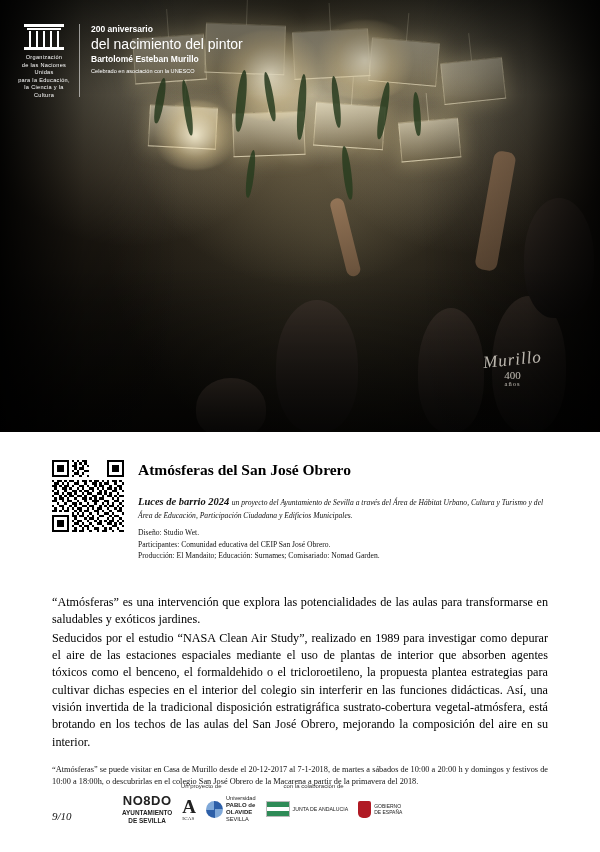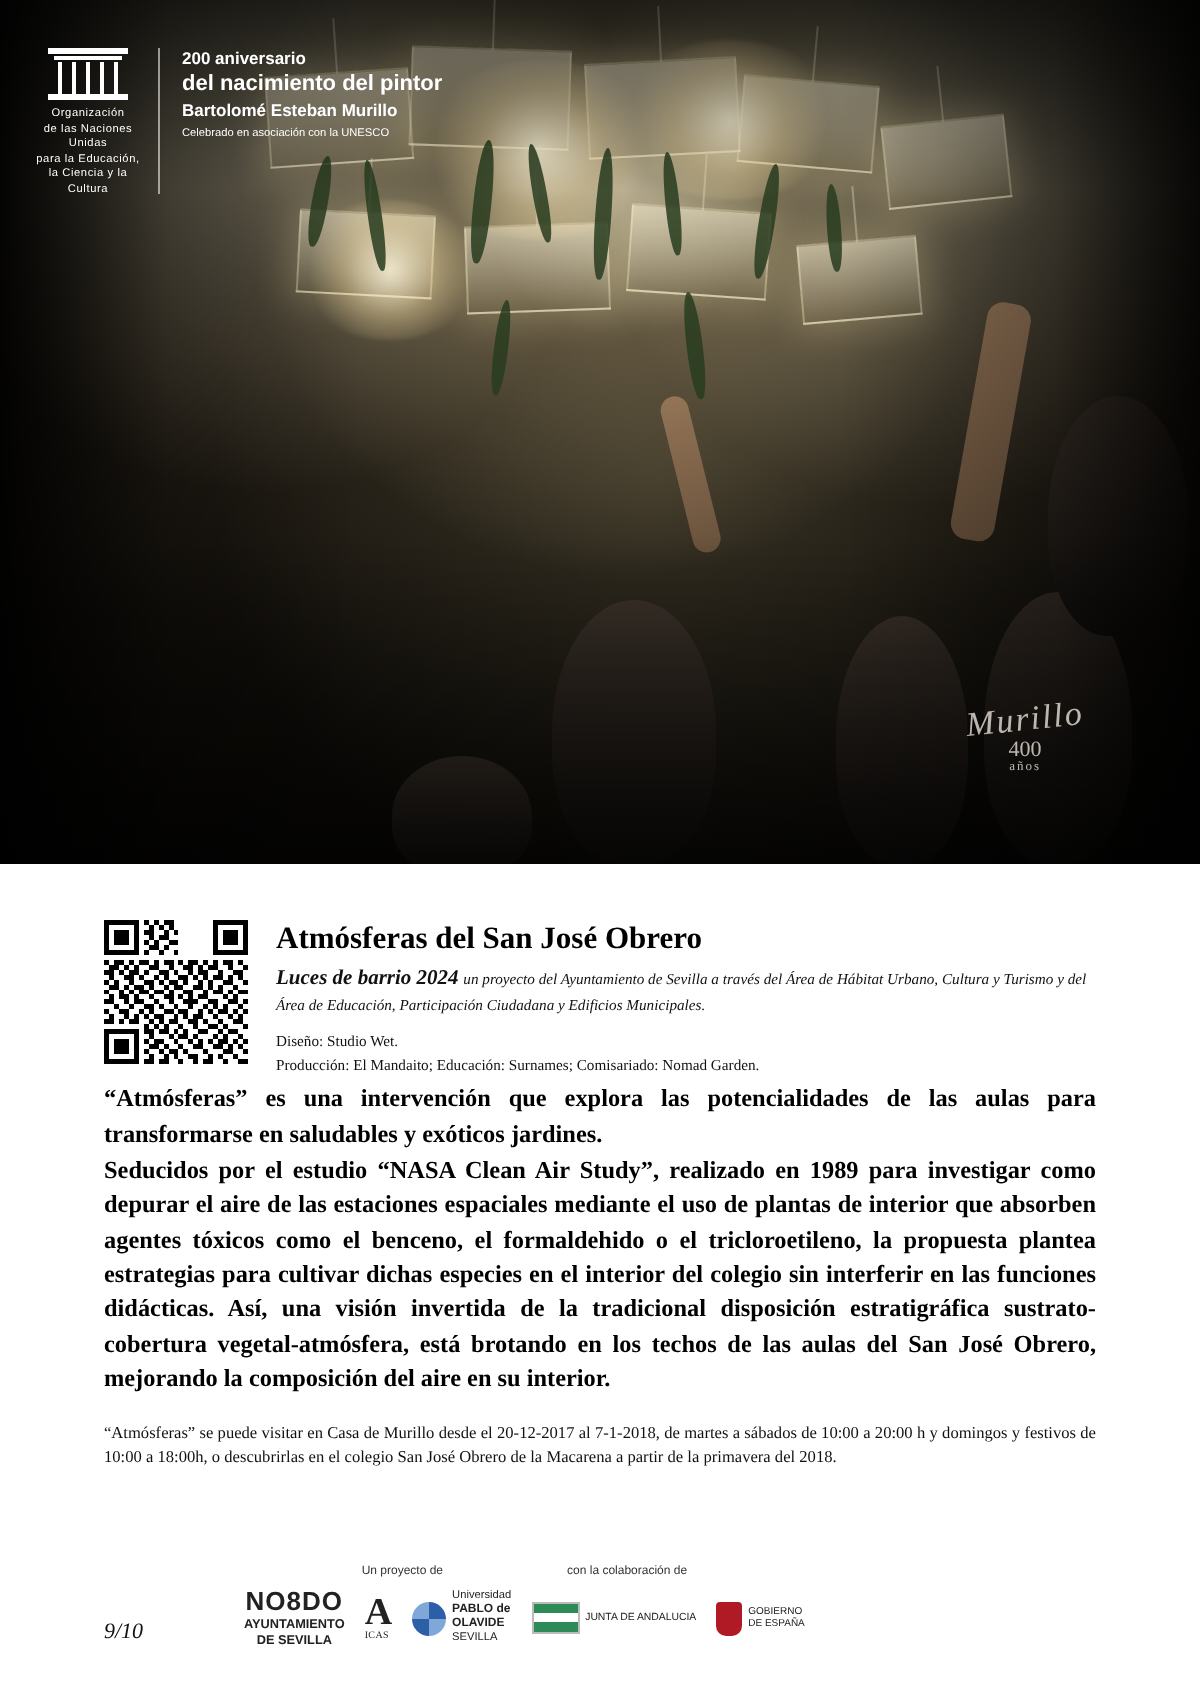--- a/index.html
+++ b/index.html
@@ -153,22 +153,22 @@
     color: #fff;
     font-family: "Liberation Sans", sans-serif;
     padding-top: 2px;
   }
   .unesco-text .l1 {
     font-size: 8.5px;
     font-weight: bold;
     line-height: 1.35;
   }
   .unesco-text .l2 {
-    font-size: 11px;
-    font-weight: bold;
+    font-size: 14px;
+    font-weight: normal;
     line-height: 1.35;
   }
   .unesco-text .l3 {
     font-size: 8.5px;
     font-weight: bold;
     line-height: 1.35;
   }
   .unesco-text .l4 {
     font-size: 5.6px;
     margin-top: 2px;
@@ -223,21 +223,21 @@
     background: #fff;
   }
   .qr svg { display: block; }
 
   .head-text { flex: 1 1 auto; padding-top: 1px; }
   .title {
     font-family: "Liberation Serif", serif;
     font-size: 15.5px;
     font-weight: bold;
     line-height: 1.15;
-    margin: 0 0 4px 0;
+    margin: 0 0 16px 0;
     color: #000;
   }
   .subtitle {
     font-size: 9.5px;
     line-height: 1.35;
     margin: 0 0 5px 0;
     color: #111;
   }
   .subtitle .work {
     font-style: italic;
@@ -248,26 +248,25 @@
     font-size: 7.6px;
     font-style: italic;
   }
   .credits {
     font-size: 7.6px;
     line-height: 1.55;
     color: #111;
   }
 
   .body-text {
-    margin-top: 3px;
+    margin-top: 32px;
     font-size: 12.2px;
     line-height: 1.42;
     text-align: justify;
     color: #000;
-    font-weight: bold;
   }
   .body-text p { margin: 0 0 0 0; }
   .body-text p + p { margin-top: 1px; }
 
   .visit-note {
     margin-top: 13px;
     font-size: 8.3px;
     line-height: 1.45;
     text-align: justify;
     color: #111;
@@ -701,20 +700,21 @@
     </div>
 
     <div class="head-text">
       <h1 class="title">Atmósferas del San José Obrero</h1>
       <p class="subtitle">
         <span class="work">Luces de barrio 2024</span>
         <span class="small">un proyecto del Ayuntamiento de Sevilla a través del Área de Hábitat Urbano, Cultura y Turismo y del Área de Educación, Participación Ciudadana y Edificios Municipales.</span>
       </p>
       <div class="credits">
         <div>Diseño: Studio Wet.</div>
+        <div>Participantes: Comunidad educativa del CEIP San José Obrero.</div>
         <div>Producción: El Mandaito; Educación: Surnames; Comisariado: Nomad Garden.</div>
       </div>
     </div>
   </div>
 
   <div class="body-text">
     <p>“Atmósferas” es una intervención que explora las potencialidades de las aulas para transformarse en saludables y exóticos jardines.</p>
     <p>Seducidos por el estudio “NASA Clean Air Study”, realizado en 1989 para investigar como depurar el aire de las estaciones espaciales mediante el uso de plantas de interior que absorben agentes tóxicos como el benceno, el formaldehido o el tricloroetileno, la propuesta plantea estrategias para cultivar dichas especies en el interior del colegio sin interferir en las funciones didácticas. Así, una visión invertida de la tradicional disposición estratigráfica sustrato-cobertura vegetal-atmósfera, está brotando en los techos de las aulas del San José Obrero, mejorando la composición del aire en su interior.</p>
   </div>
 

